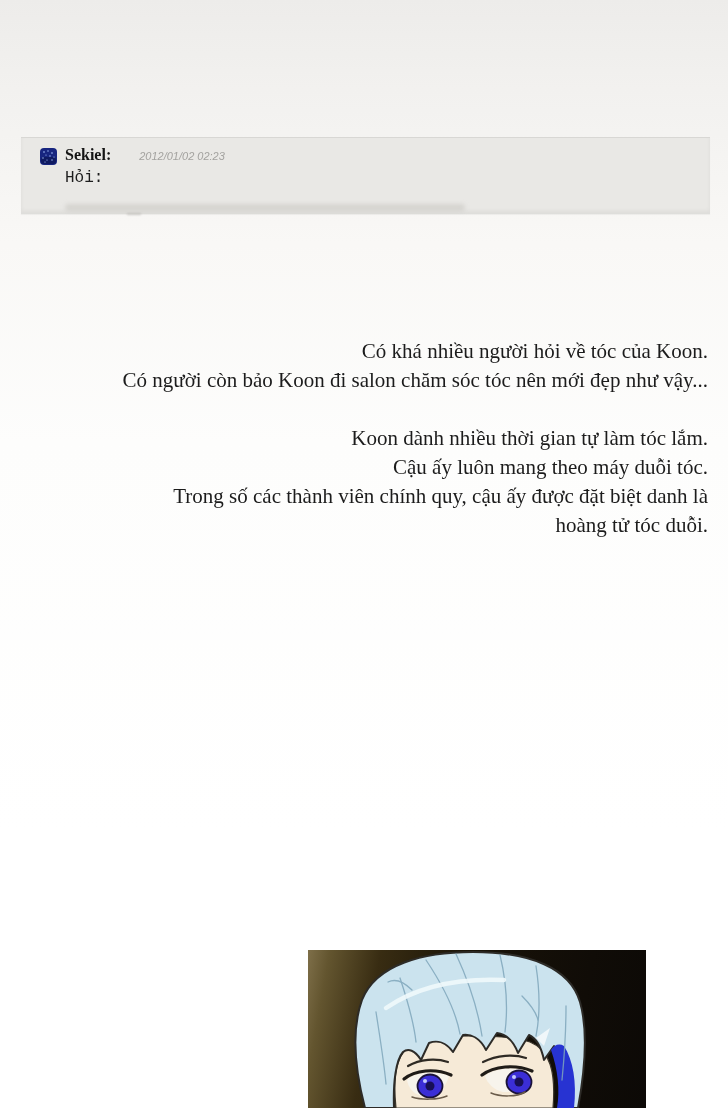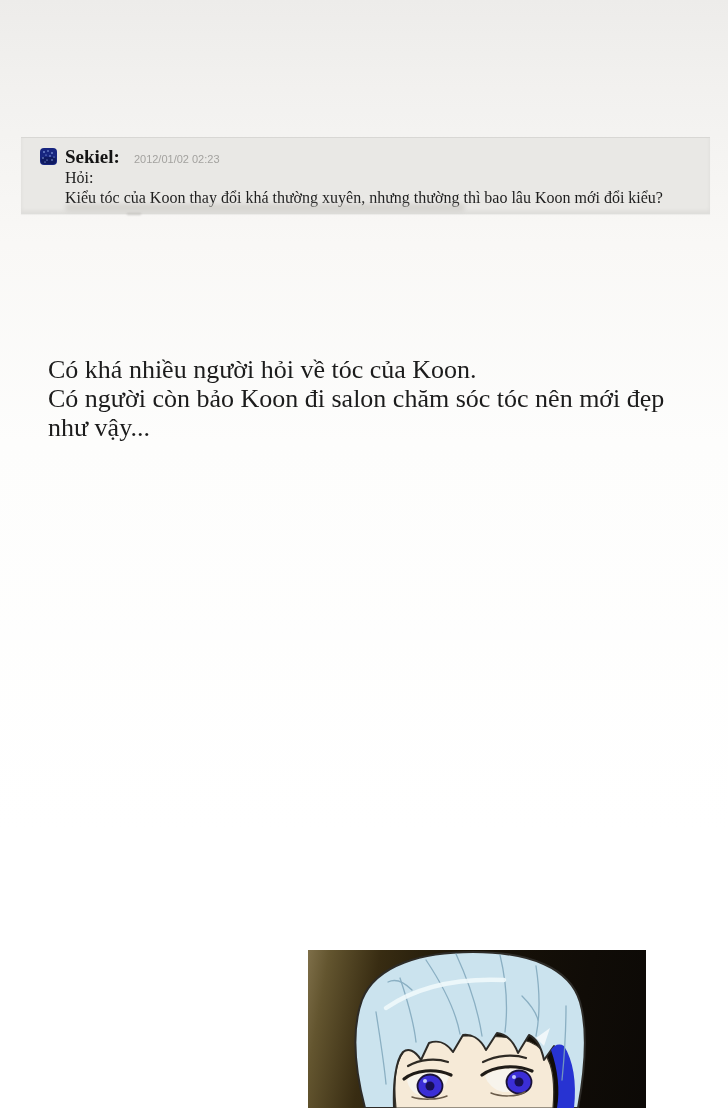--- a/index.html
+++ b/index.html
@@ -18,47 +18,48 @@
   
   .comment-box {
     position: absolute; left: 21px; top: 137px;
     width: 689px; height: 76px;
     background: #e9e8e5;
     border-top: 1px solid #d8d7d4;
     box-shadow: inset 0 -3px 4px rgba(0,0,0,0.05), 0 1px 1px rgba(0,0,0,0.04);
   }
   .avatar { position: absolute; left: 19px; top: 10px; width: 17px; height: 17px; }
   .author-line { position: absolute; left: 44px; top: 8px; white-space: nowrap; }
-  .author-name { font-weight: bold; font-size: 19px; color: #141414; }
+  .author-name { font-weight: bold; font-size: 16px; color: #141414; }
   .timestamp {
     font-family: "Liberation Sans", sans-serif;
-    font-size: 11px; color: #a3a29f; margin-left: 10px;
+    font-size: 11px; color: #a3a29f; margin-left: 24px; font-style: italic;
   }
-  .q-label { position: absolute; left: 44px; top: 31px; font-size: 16px; color: #1d1d1d; }
+  .q-label { position: absolute; left: 44px; top: 31px; font-size: 16px; color: #1d1d1d; font-family: Liberation Mono, monospace; }
   .q-text  { position: absolute; left: 44px; top: 51px; font-size: 16px; color: #1d1d1d; white-space: nowrap; }
   .ghost-line {
     position: absolute; left: 44px; top: 66px;
     width: 400px; height: 7px;
     background: #c2c0bb; opacity: 0.5;
     border-radius: 3px;
     filter: blur(2px);
   }
   .ghost-tick {
     position: absolute; left: 106px; top: 75px;
     width: 14px; height: 2px;
     background: #b4b2ad; opacity: 0.6;
     filter: blur(1px);
   }
 
   
   .answer {
-    position: absolute; left: 48px; top: 355px;
+    position: absolute; left: 48px; top: 337px;
     width: 660px;
-    font-size: 26px; line-height: 29px;
+    font-size: 21px; line-height: 29px;
     color: #1c1c1c;
+    text-align: right;
   }
   .answer p { margin: 0 0 29px 0; white-space: pre-line; }
 
   
   .art-panel {
     position: absolute; left: 308px; top: 950px;
     width: 338px; height: 158px;
     background: linear-gradient(100deg, #7e6f49 0%, #63552f 6%, #382c12 20%, #191308 45%, #100c07 78%, #0c0906 100%);
     overflow: hidden;
   }
@@ -84,28 +85,31 @@
           <circle cx="7" cy="12" r="0.6"></circle>
         <circle cx="12" cy="12" r="0.7"></circle>
           <circle cx="5" cy="14" r="0.6"></circle>
       </g>
     </svg>
     <div class="author-line">
       <span class="author-name">Sekiel:</span>
       <span class="timestamp">2012/01/02 02:23</span>
     </div>
     <div class="q-label">Hỏi:</div>
-    <div class="q-text">Kiểu tóc của Koon thay đổi khá thường xuyên, nhưng thường thì bao lâu Koon mới đổi kiểu?</div>
     <div class="ghost-line"></div>
     <div class="ghost-tick"></div>
   </div>
 
   <div class="answer">
     <p>Có khá nhiều người hỏi về tóc của Koon.
 Có người còn bảo Koon đi salon chăm sóc tóc nên mới đẹp như vậy...</p>
+    <p>Koon dành nhiều thời gian tự làm tóc lắm.
+Cậu ấy luôn mang theo máy duỗi tóc.
+Trong số các thành viên chính quy, cậu ấy được đặt biệt danh là
+hoàng tử tóc duỗi.</p>
   </div>
 
   <div class="art-panel">
     <svg width="338" height="158" viewBox="0 0 338 158">
 
       <path d="M88,158 C84,120 90,100 108,92 C130,84 200,84 222,92 C242,100 248,122 245,158 Z" fill="#f6ead7" stroke="#3a352c" stroke-width="1.2"></path>
 
       <g stroke="#2e2a24" stroke-width="2.2" fill="none" stroke-linecap="round">
         <path d="M100,116 C112,109 128,108 140,112"></path>
         <path d="M175,112 C189,105 206,104 218,108"></path>

